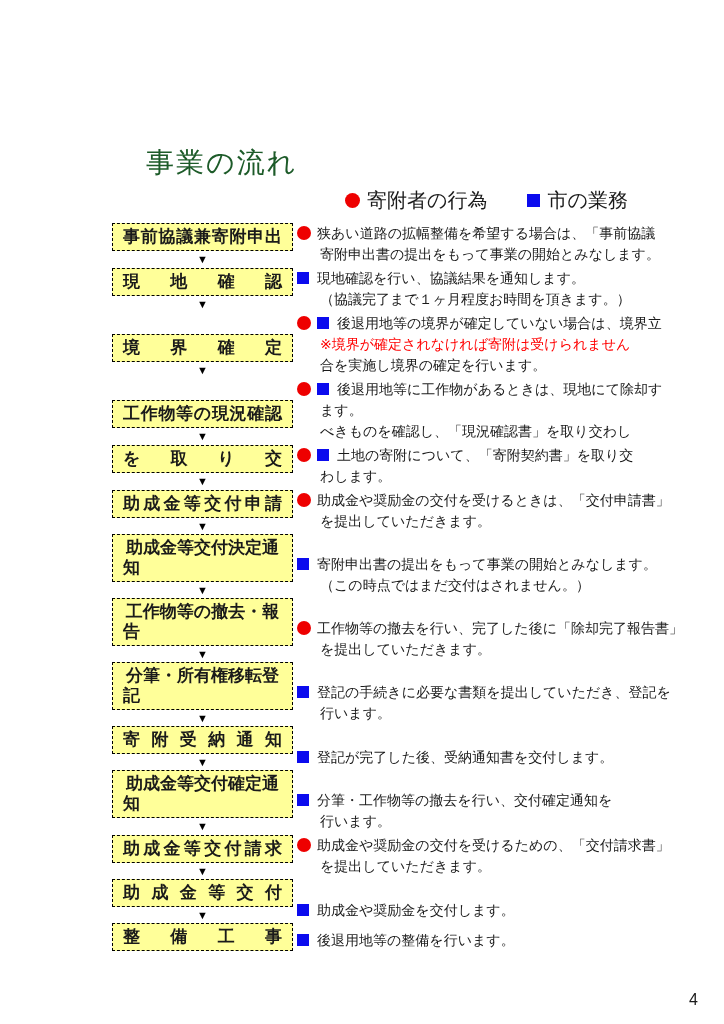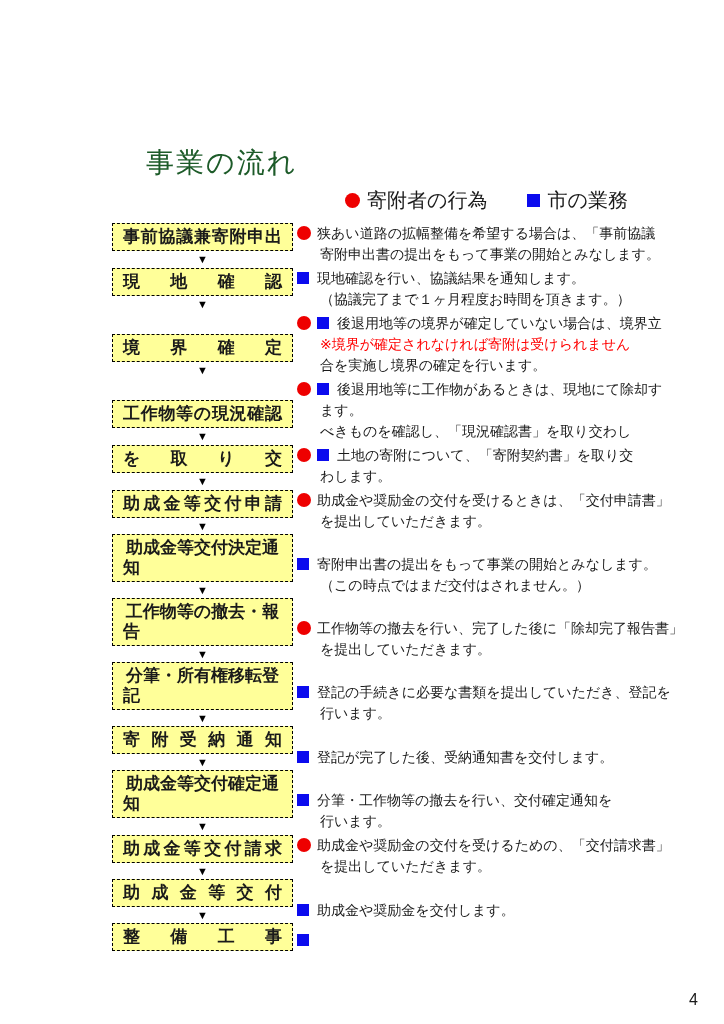--- a/index.html
+++ b/index.html
@@ -188,20 +188,20 @@
         </div>
         <div class="desc">
           <div class="line"><span class="sq"></span><span>助成金や奨励金を交付します。</span></div>
         </div>
       </div>
       <div class="row">
         <div class="left">
           <div class="box">整備工事</div>
         </div>
         <div class="desc">
-          <div class="line"><span class="sq"></span></div>
+          <div class="line"><span class="sq"></span><span>後退用地等の整備を行います。</span></div>
         </div>
       </div>
     </div>
 
   <div class="page-number">4</div>
 
 </div>
 
 </body></html>

